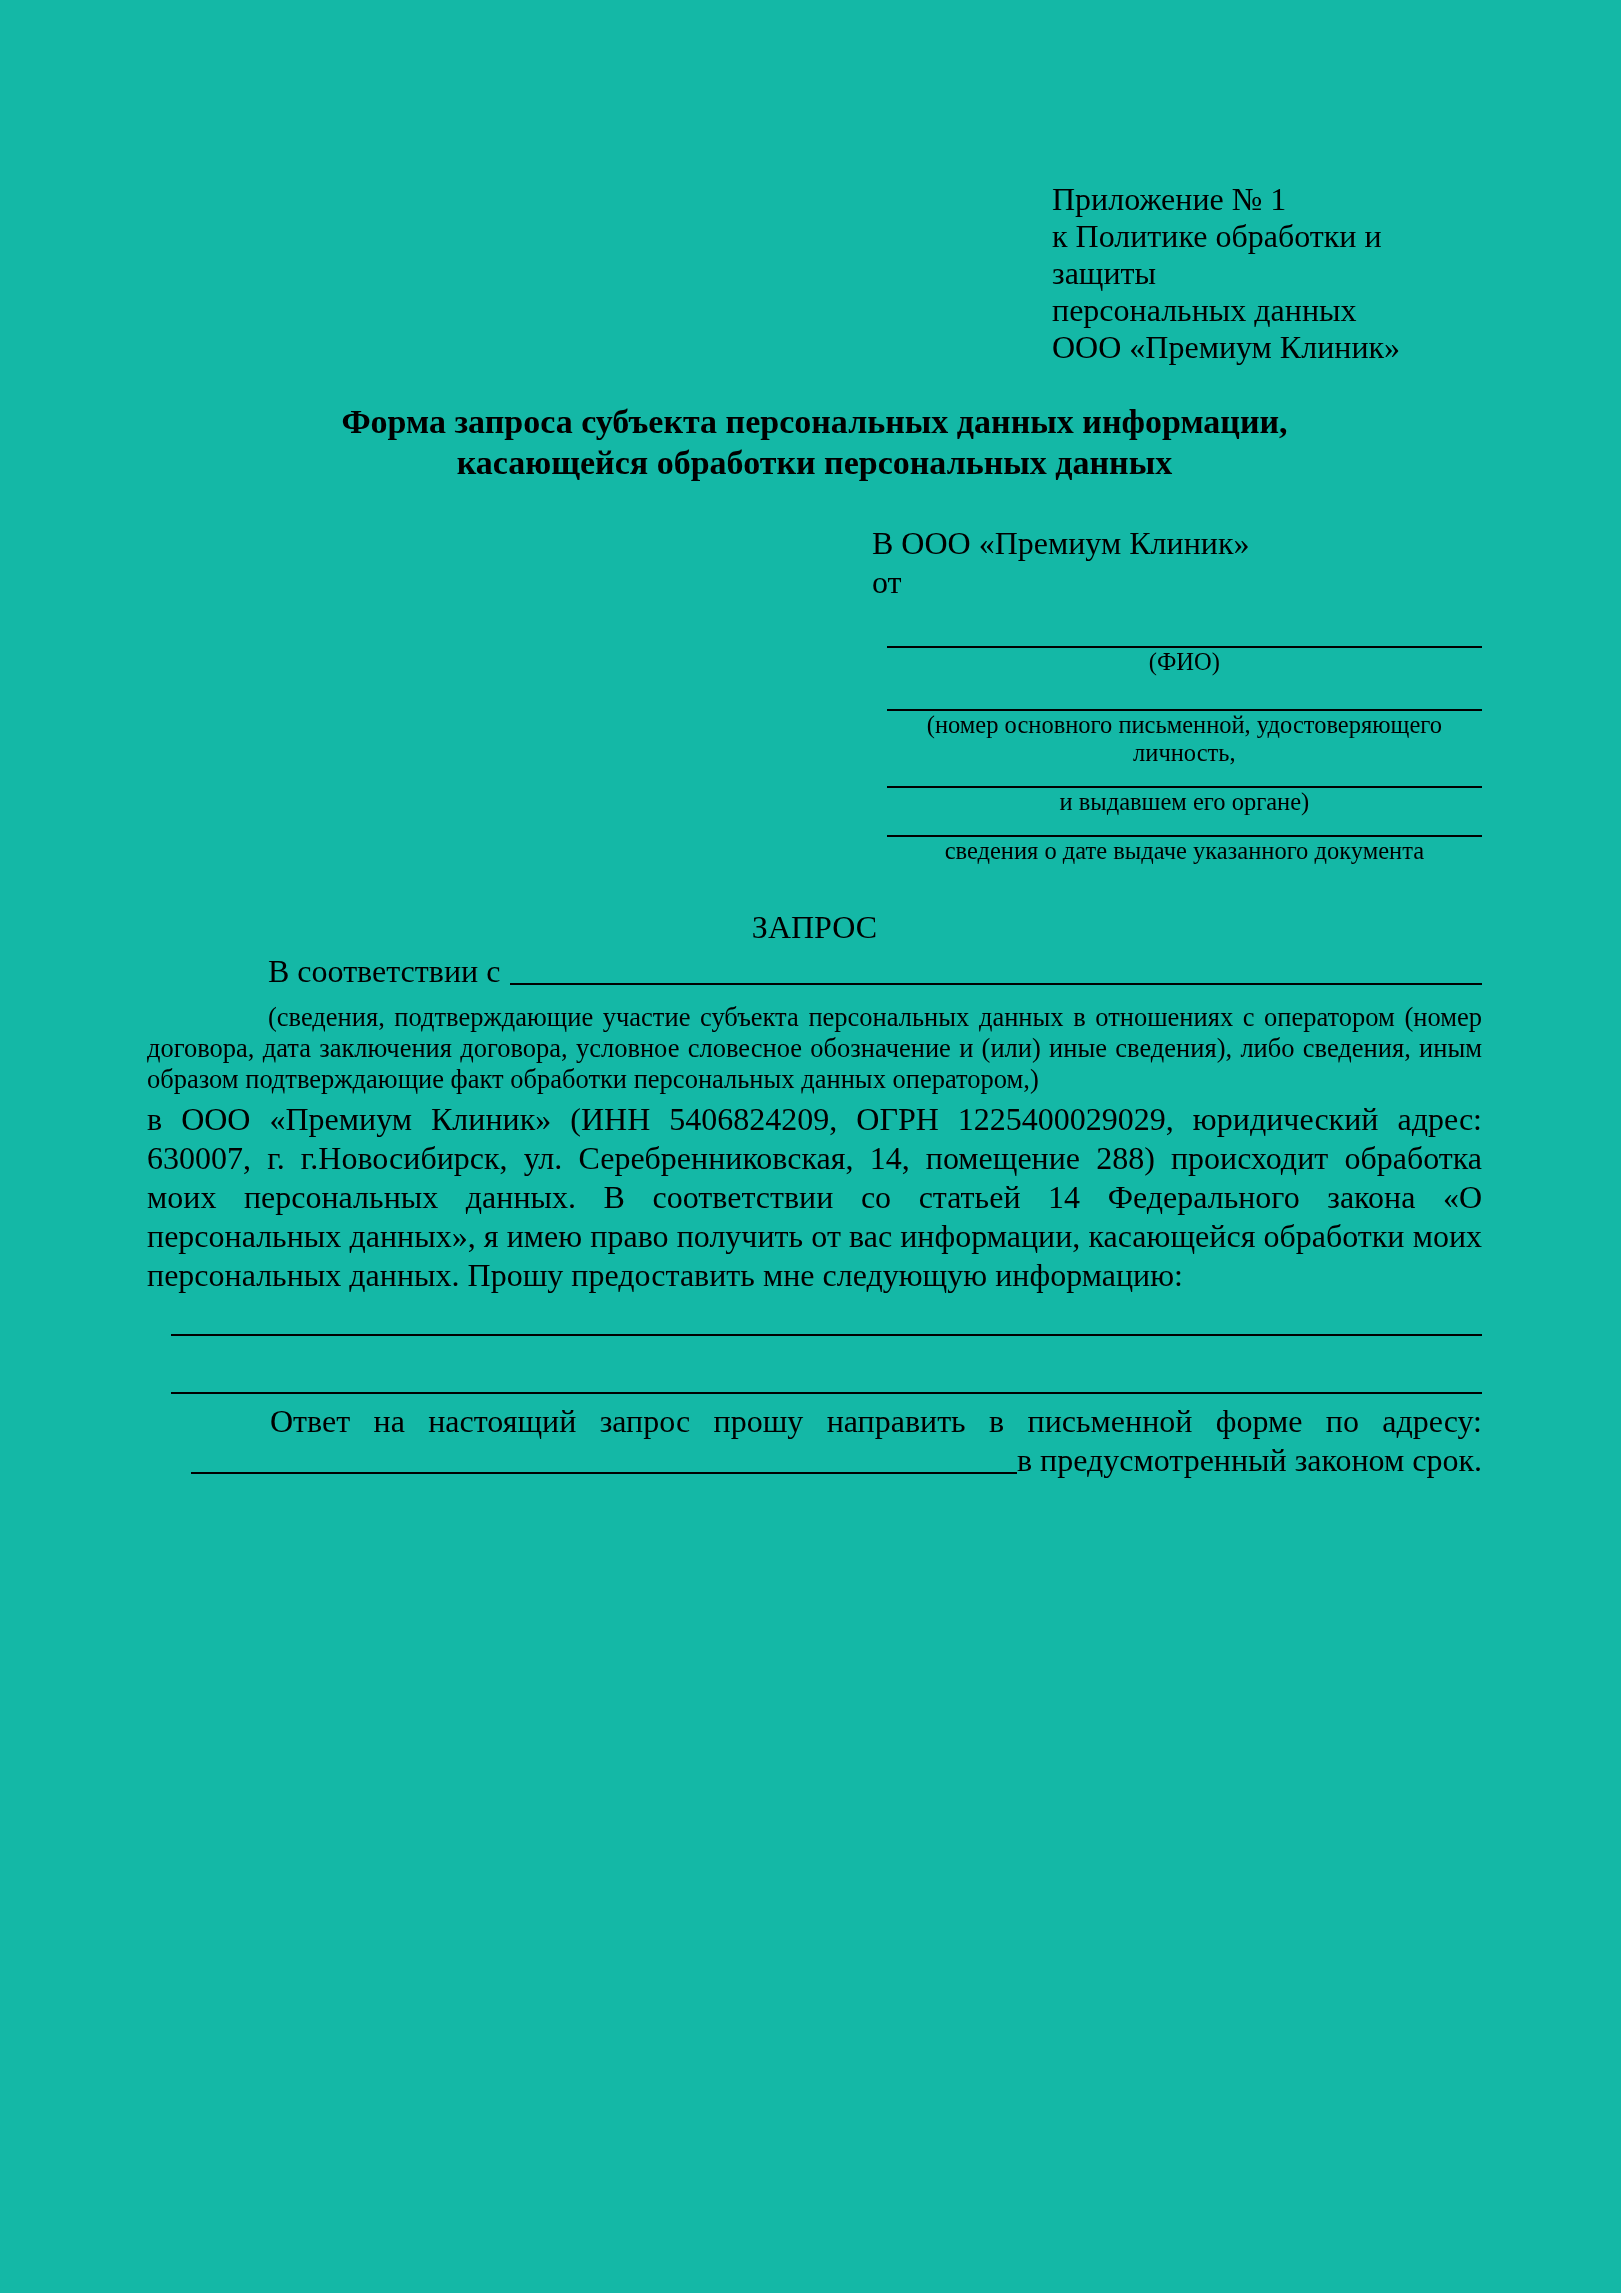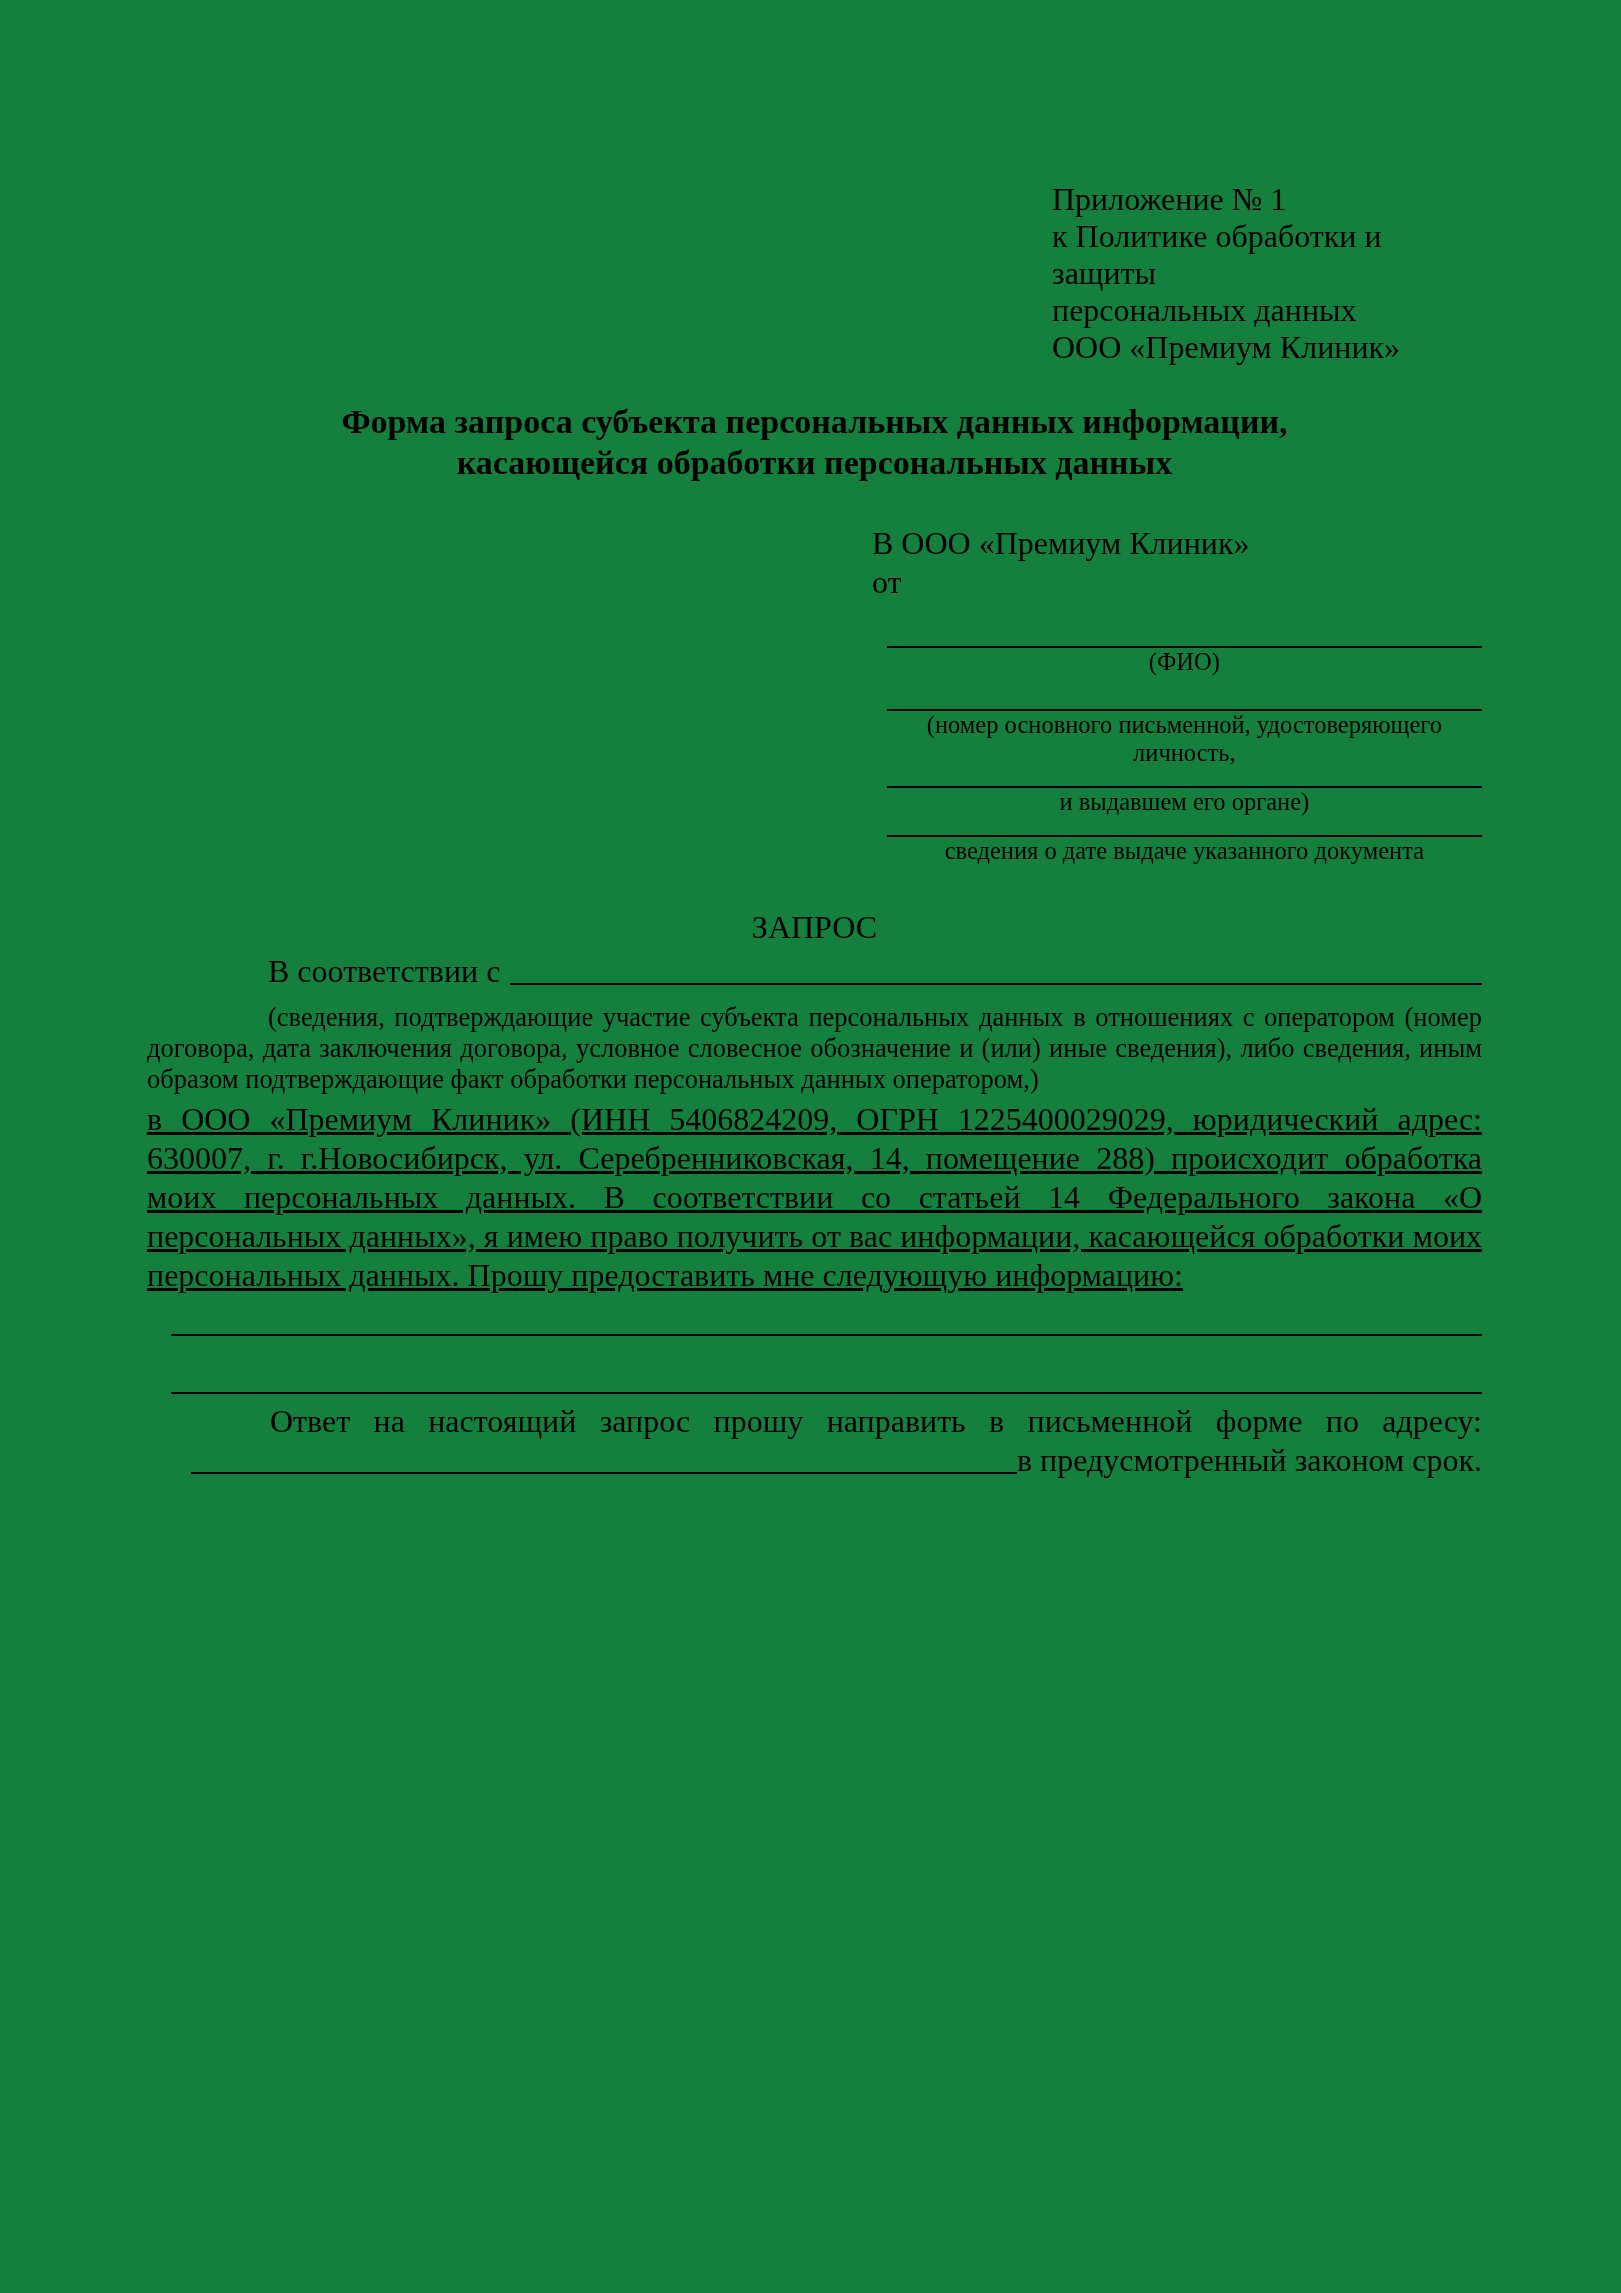--- a/index.html
+++ b/index.html
@@ -4,21 +4,21 @@
 <style>
   html, body {
     margin: 0;
     padding: 0;
     background: #ffffff;
   }
   .page {
     position: relative;
     width: 1621px;
     height: 2294px;
-    background: #15803d;
+    background: #14b8a6;
     color: #000000;
     box-sizing: border-box;
     padding: 181px 139px 0 147px;
     font-family: "Liberation Serif", "DejaVu Serif", serif;
     font-size: 32px;
     overflow: hidden;
   }
 
   
   .appendix {
@@ -84,21 +84,20 @@
     font-size: 26.5px;
     line-height: 31px;
     text-align: justify;
     text-indent: 121px;
   }
 
   .body-paragraph {
     margin-top: 4.9px;
     line-height: 39px;
     text-align: justify;
-    text-decoration: underline;
   }
 
   .blank-line {
     height: 0;
     border-top: 2px solid #000;
     margin-left: 23.5px;
   }
   .blank-line.first { margin-top: 39px; }
   .blank-line.second { margin-top: 56px; }
 

